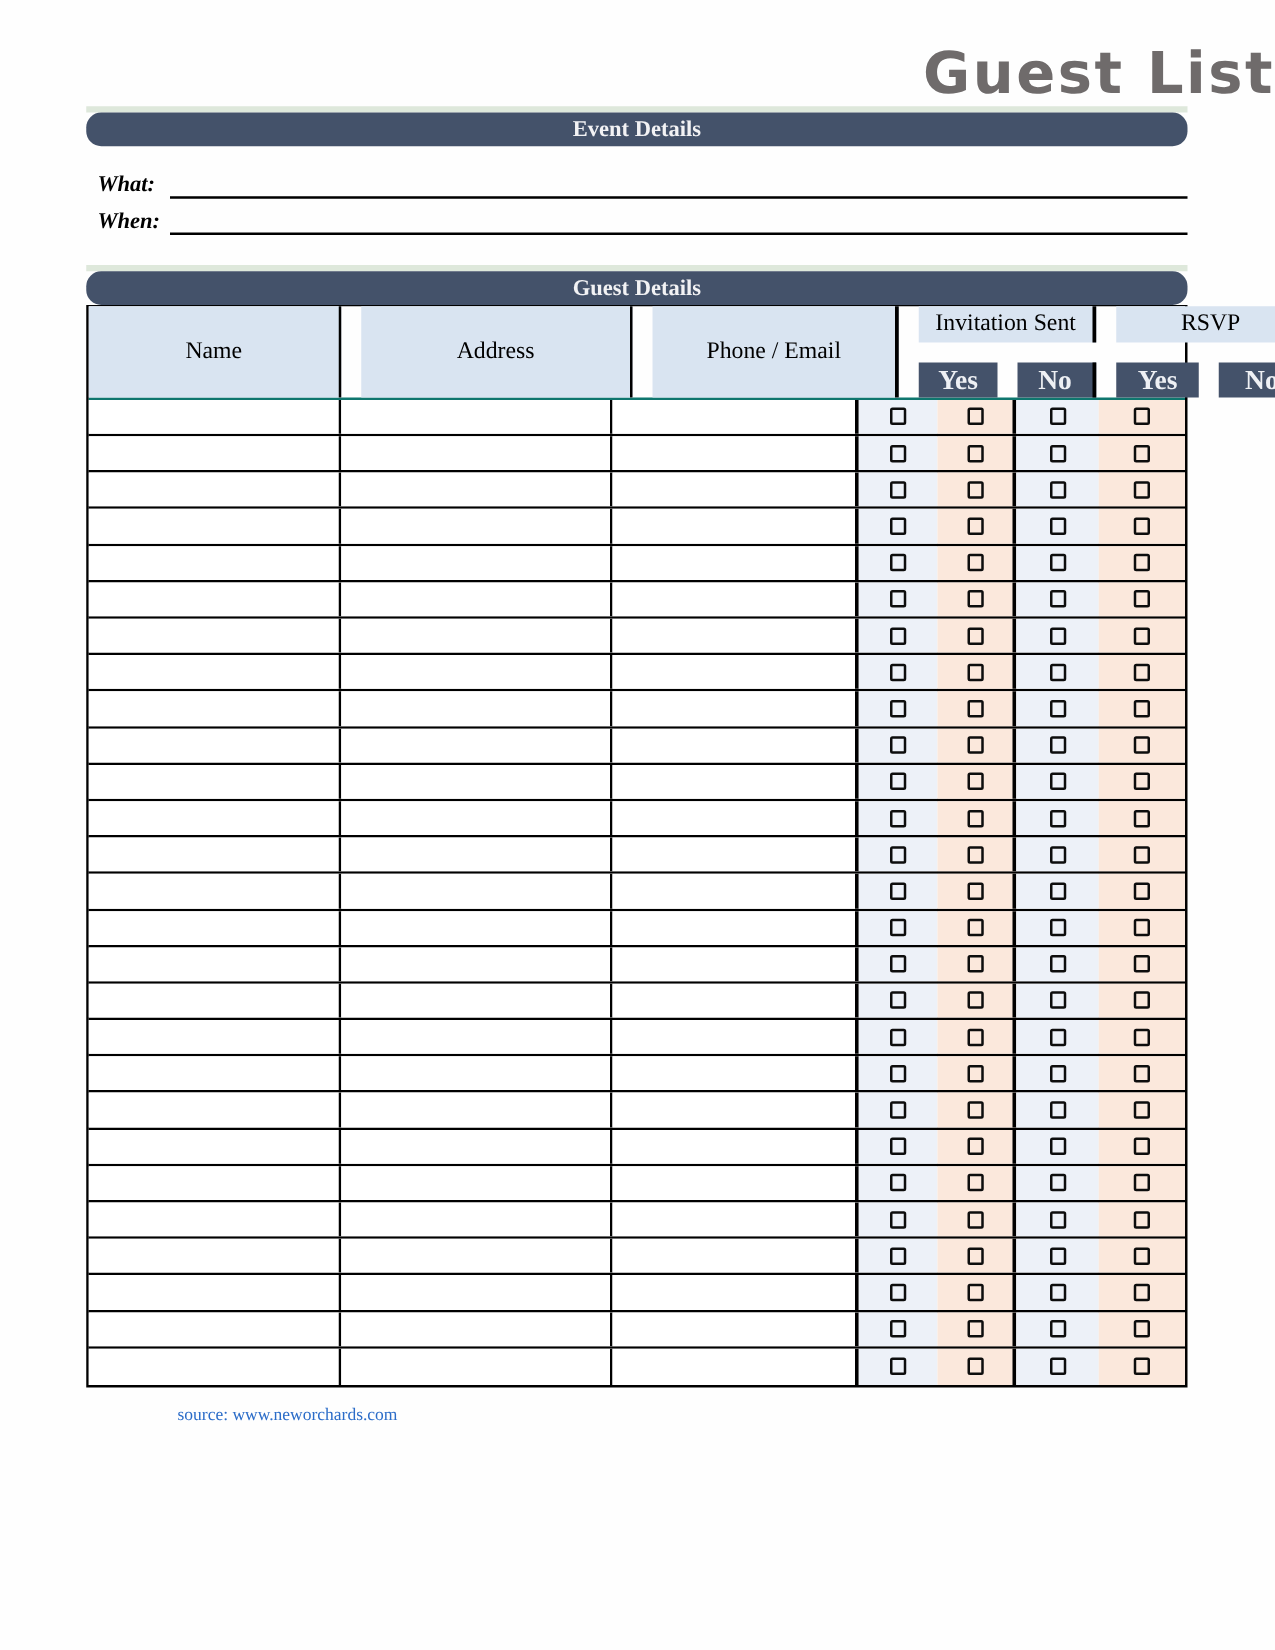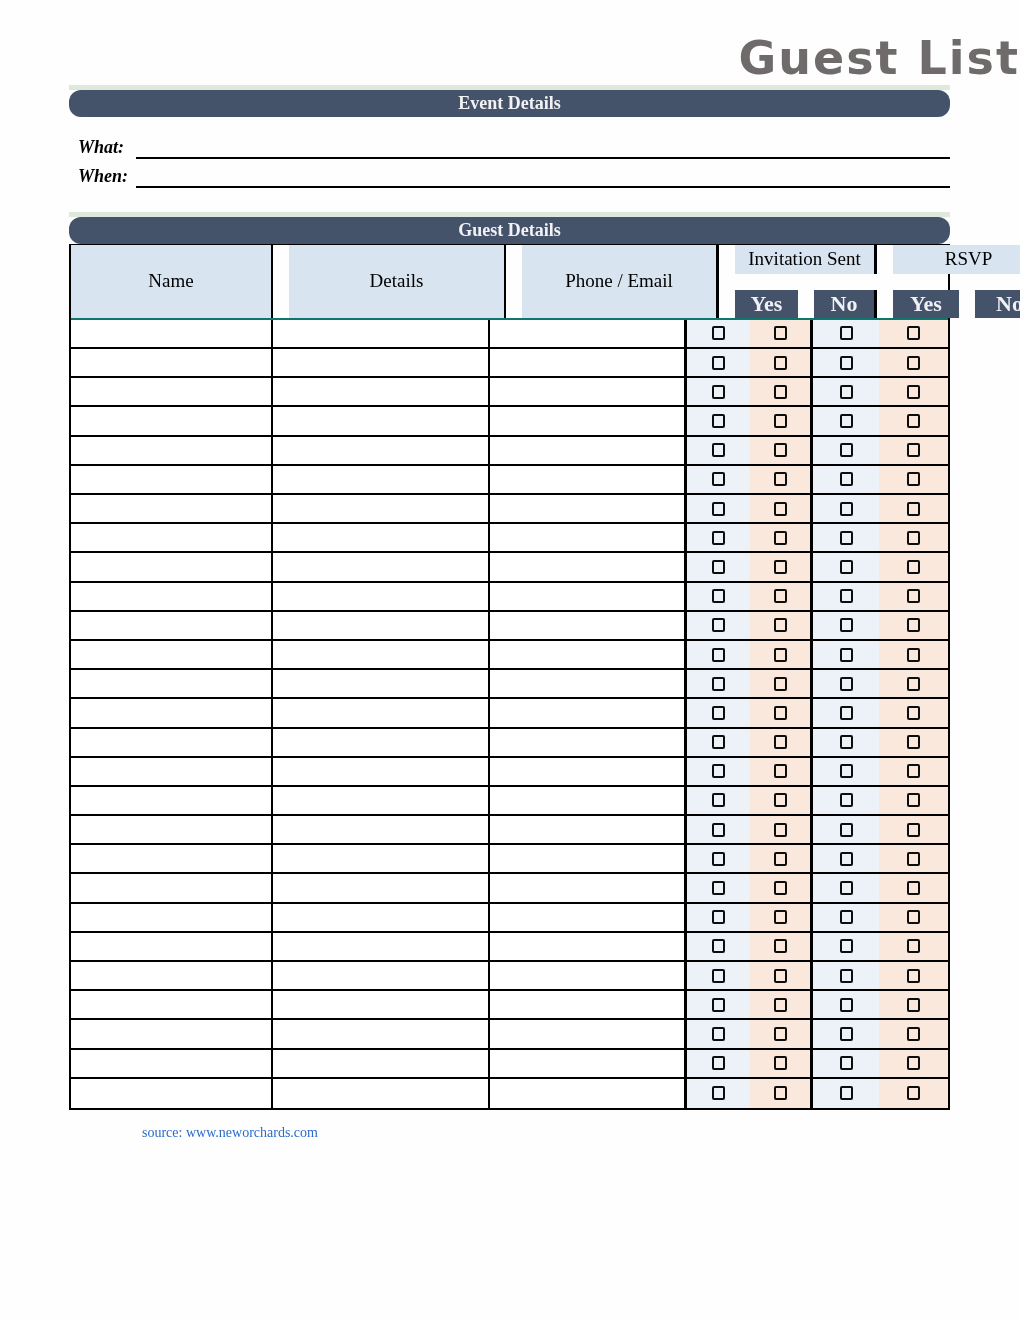--- a/index.html
+++ b/index.html
@@ -148,21 +148,21 @@
     </div>
 
     <div class="accent-strip"></div>
     <div class="section-bar">
       <span>Guest Details</span>
     </div>
 
     <div class="guest-table">
       <div class="gt-header">
         <div class="hcell merged h-name">Name</div>
-        <div class="hcell merged h-addr">Details</div>
+        <div class="hcell merged h-addr">Address</div>
         <div class="hcell merged h-phone">Phone / Email</div>
         <div class="hcell h-inv">Invitation Sent</div>
         <div class="hcell h-rsvp">RSVP</div>
         <div class="subcell s-invyes">Yes</div>
         <div class="subcell s-invno">No</div>
         <div class="subcell s-rsvpyes">Yes</div>
         <div class="subcell s-rsvpno">No</div>
       </div>
       <div class="gt-body">
   <div class="g-row">

